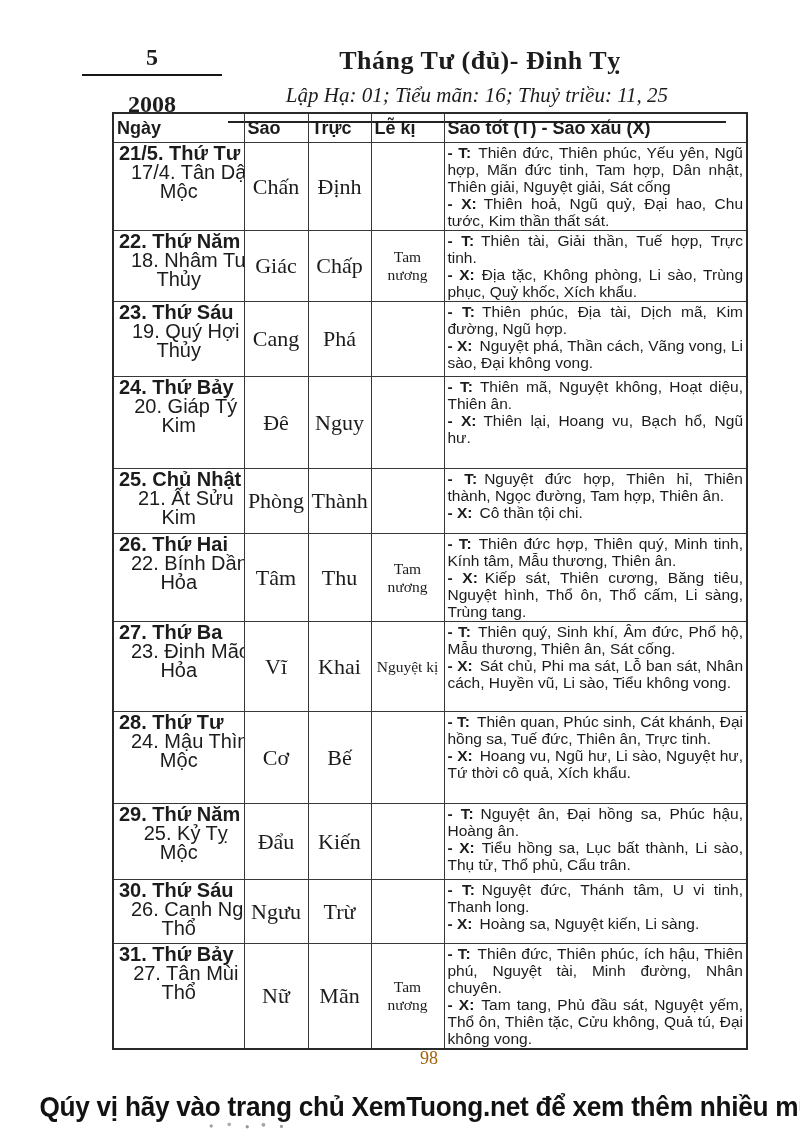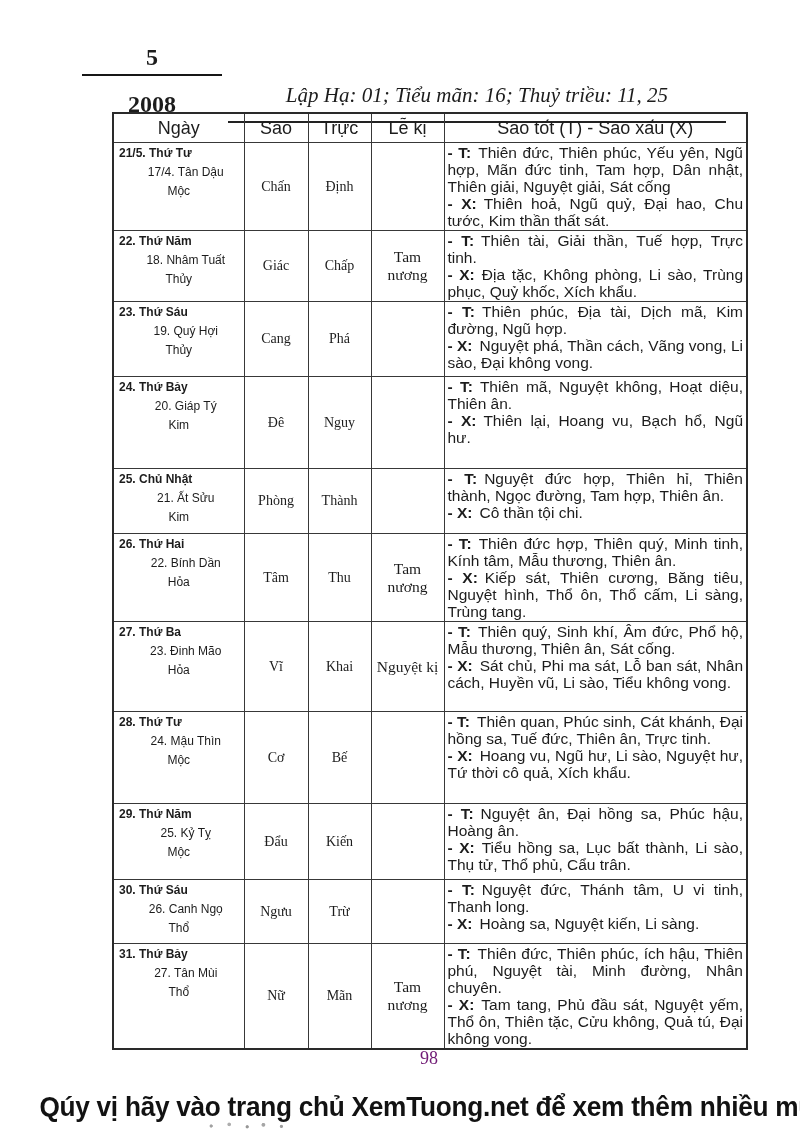--- a/index.html
+++ b/index.html
@@ -31,30 +31,30 @@
   table.cal{
     position:absolute; left:112px; top:112px; width:634px; z-index:2;
     border-collapse:collapse; table-layout:fixed;
     background:transparent;
   }
   table.cal th, table.cal td{
     border:1.6px solid #383838; padding:1px 3px; overflow:hidden;
   }
   table.cal{border:2.2px solid #2a2a2a;}
   thead th{
-    height:26px; font-weight:normal; font-size:18px; text-align:center;
+    height:26px; font-weight:bold; font-size:18px; text-align:left;
     padding:0 2px; background:transparent;
   }
-  td.c-day{vertical-align:top; font-size:12px; line-height:19px; padding-top:3px;}
+  td.c-day{vertical-align:top; font-size:20px; line-height:19px; padding-top:3px;}
   .day-l1{font-weight:bold; text-align:left; padding-left:2px; white-space:nowrap;}
   .day-l2{text-align:center; padding-left:14px; white-space:nowrap;}
   .day-l3{text-align:center;}
   td.c-sao, td.c-truc{
     vertical-align:middle; text-align:center;
-    font-family:"Liberation Serif", serif; font-size:14px;
+    font-family:"Liberation Serif", serif; font-size:22px;
   }
   td.c-leki{
     vertical-align:middle; text-align:center;
     font-family:"Liberation Serif", serif; font-size:15.5px; line-height:18px;
     padding:0 4px;
   }
   td.c-stars{vertical-align:top; font-size:15.5px; line-height:17px; padding:2px 4px 1px 5px;}
   .stars-seg{text-align:justify;}
   .stars-seg .pfx{font-weight:bold; margin-right:7px; white-space:nowrap;}
   
@@ -64,21 +64,21 @@
   tbody tr:nth-child(4){height:92px}
   tbody tr:nth-child(5){height:65px}
   tbody tr:nth-child(6){height:88px}
   tbody tr:nth-child(7){height:90px}
   tbody tr:nth-child(8){height:92px}
   tbody tr:nth-child(9){height:76px}
   tbody tr:nth-child(10){height:64px}
   tbody tr:nth-child(11){height:83px}
   
   .page-number{position:absolute; left:0; right:0; top:1048px; text-align:center;
-    font-family:"Liberation Serif", serif; font-size:18px; color:#701a75;
+    font-family:"Liberation Serif", serif; font-size:18px; color:#a16207;
     padding-left:58px; z-index:2;}
   .footer-banner{position:absolute; left:0; right:0; top:1090px; text-align:center; z-index:2;}
   .footer-banner span{display:inline-block; transform:scaleX(0.92);
     font-weight:bold; font-size:28.5px; letter-spacing:-0.3px; color:#121212;
     white-space:nowrap;}
   .smudge{position:absolute; left:204px; top:1122px; width:90px; height:8px; z-index:2;
     background:
       radial-gradient(circle at 8% 50%, #8a8a8a 1.2px, transparent 2px),
       radial-gradient(circle at 28% 30%, #9a9a9a 1.4px, transparent 2.2px),
       radial-gradient(circle at 48% 60%, #7d7d7d 1.2px, transparent 2px),
@@ -88,20 +88,21 @@
 </style>
 </head>
 <body>
 
 <div class="page">
 
   <div class="month-year">
     <span class="month-num">5</span>
     <span class="year-num">2008</span>
   </div>
+  <div class="page-title">Tháng Tư (đủ)-  Đinh Tỵ</div>
   <div class="page-subtitle">Lập Hạ: 01; Tiểu mãn: 16; Thuỷ triều: 11, 25</div>
 
 
   <table class="cal">
     <colgroup>
       <col style="width:131px">
         <col style="width:64px">
         <col style="width:63px">
       <col style="width:73px">
         <col style="width:303px">

